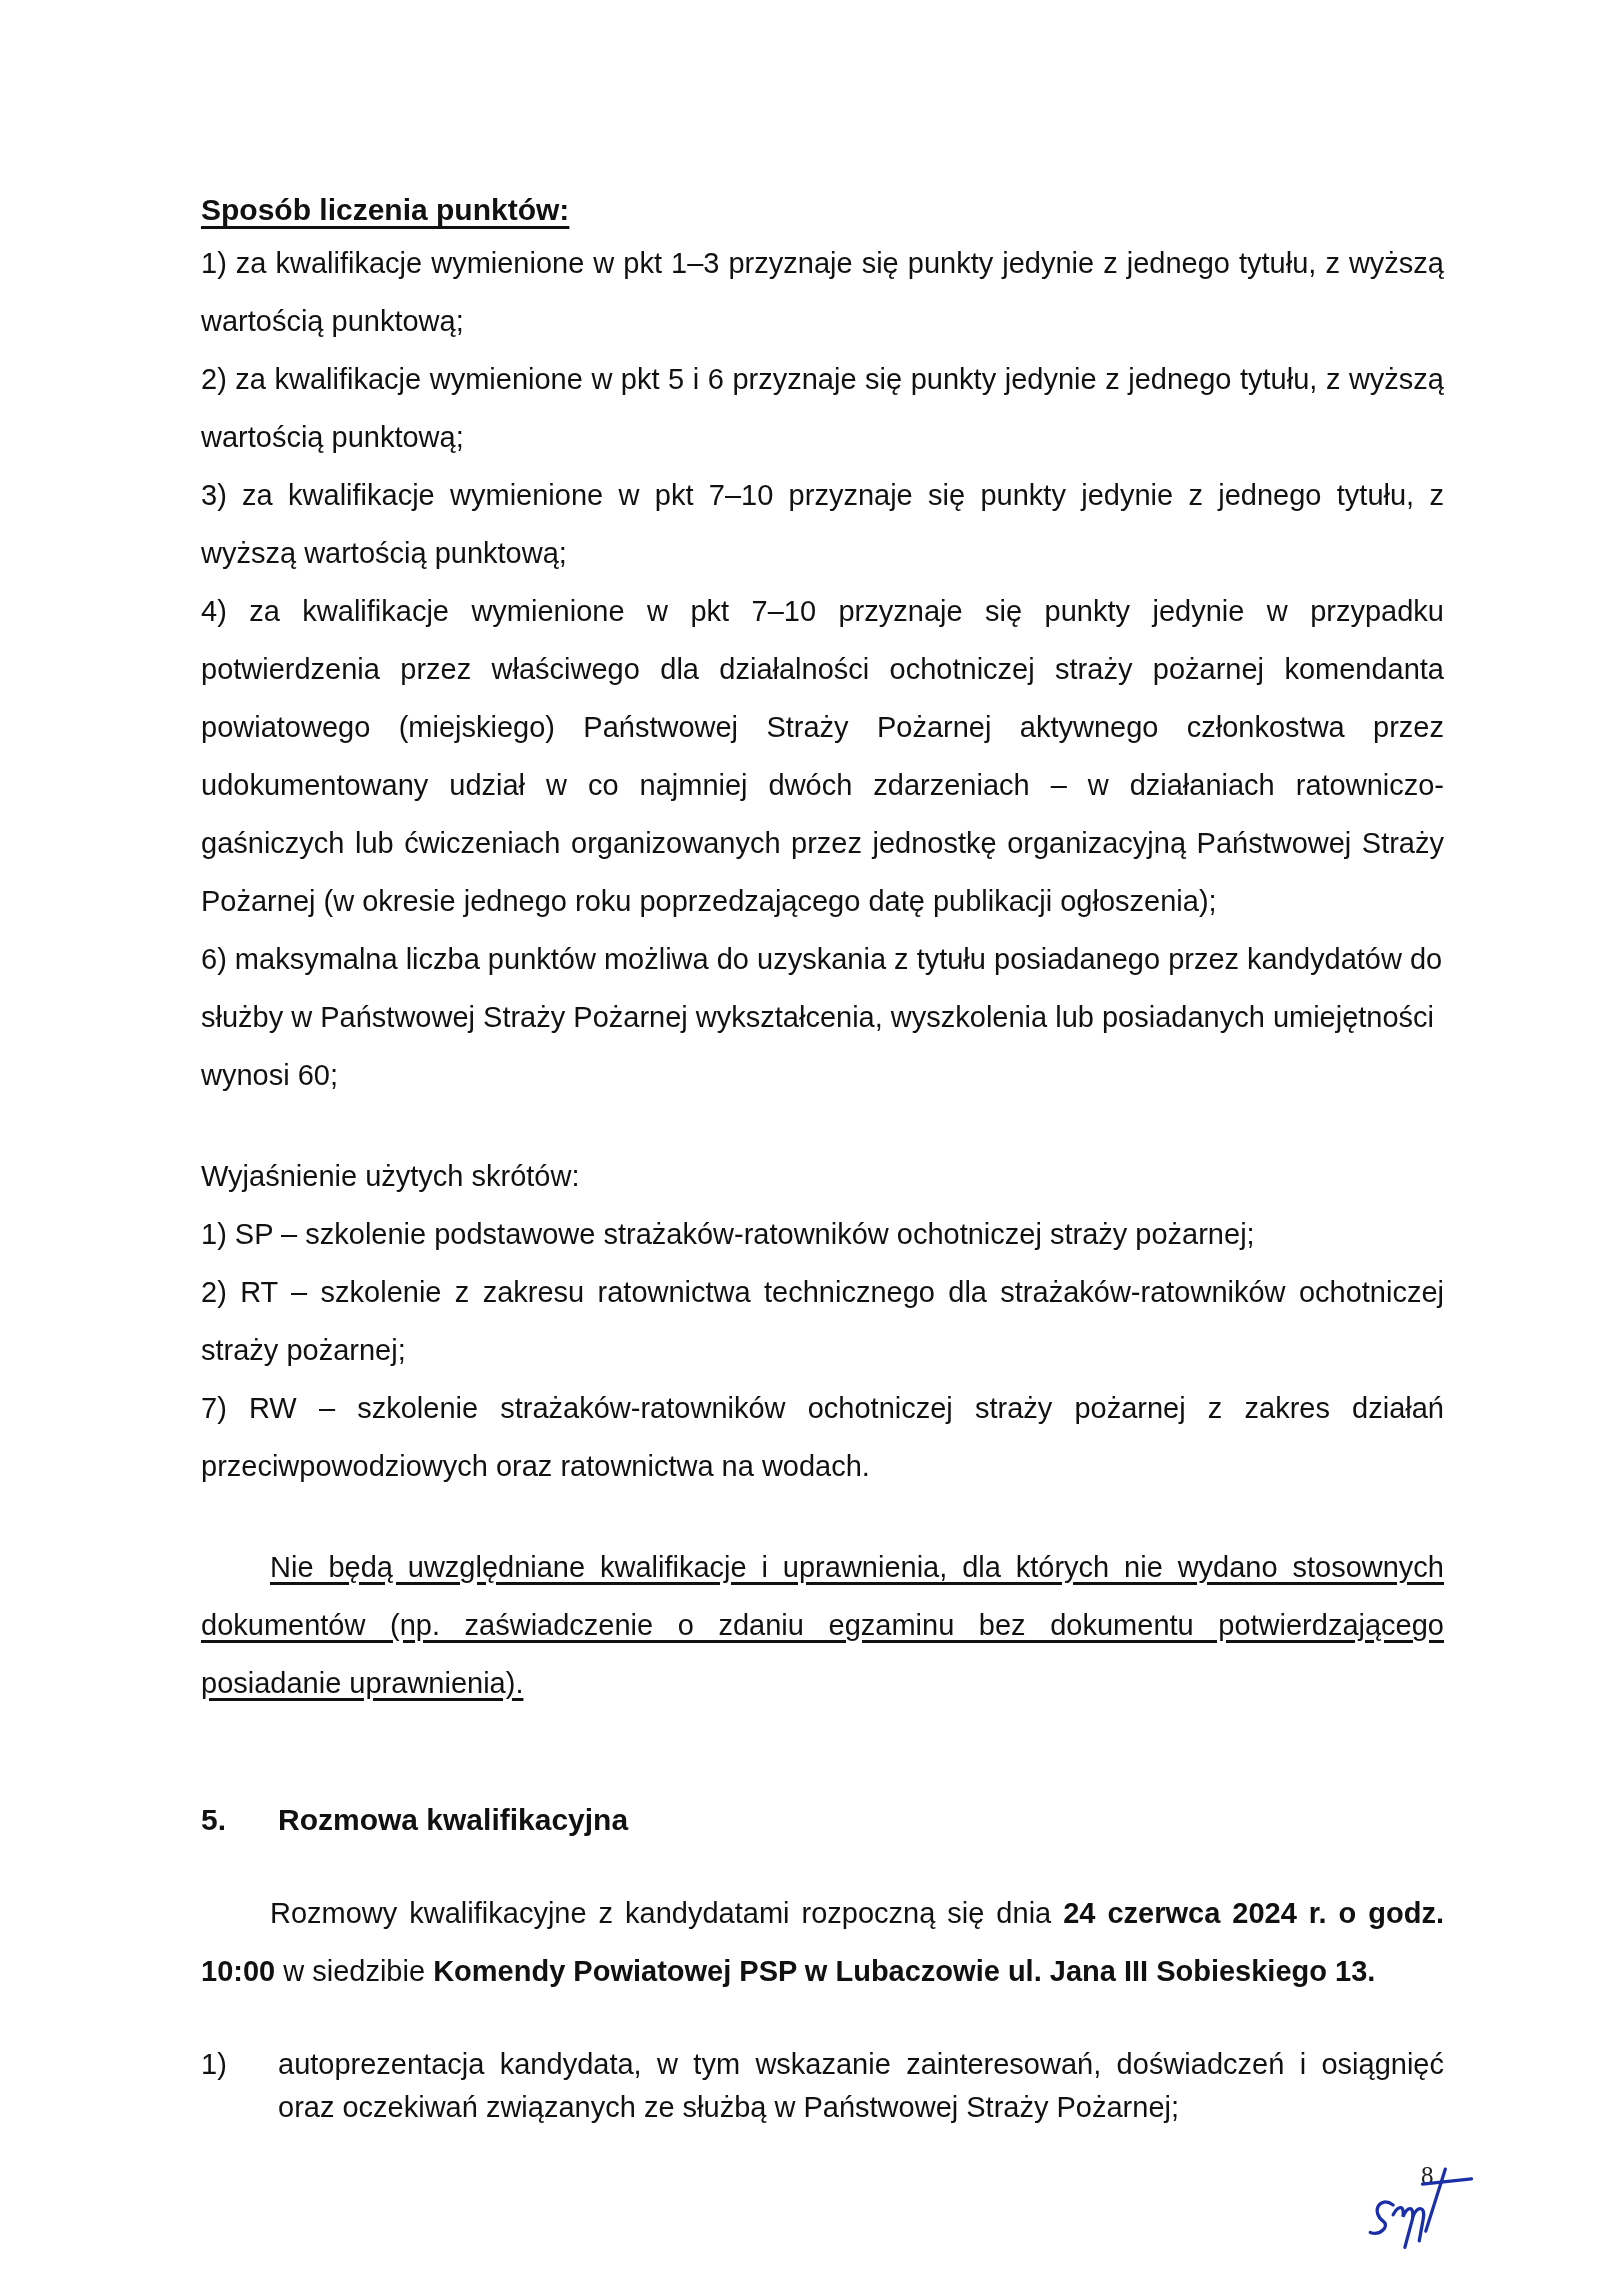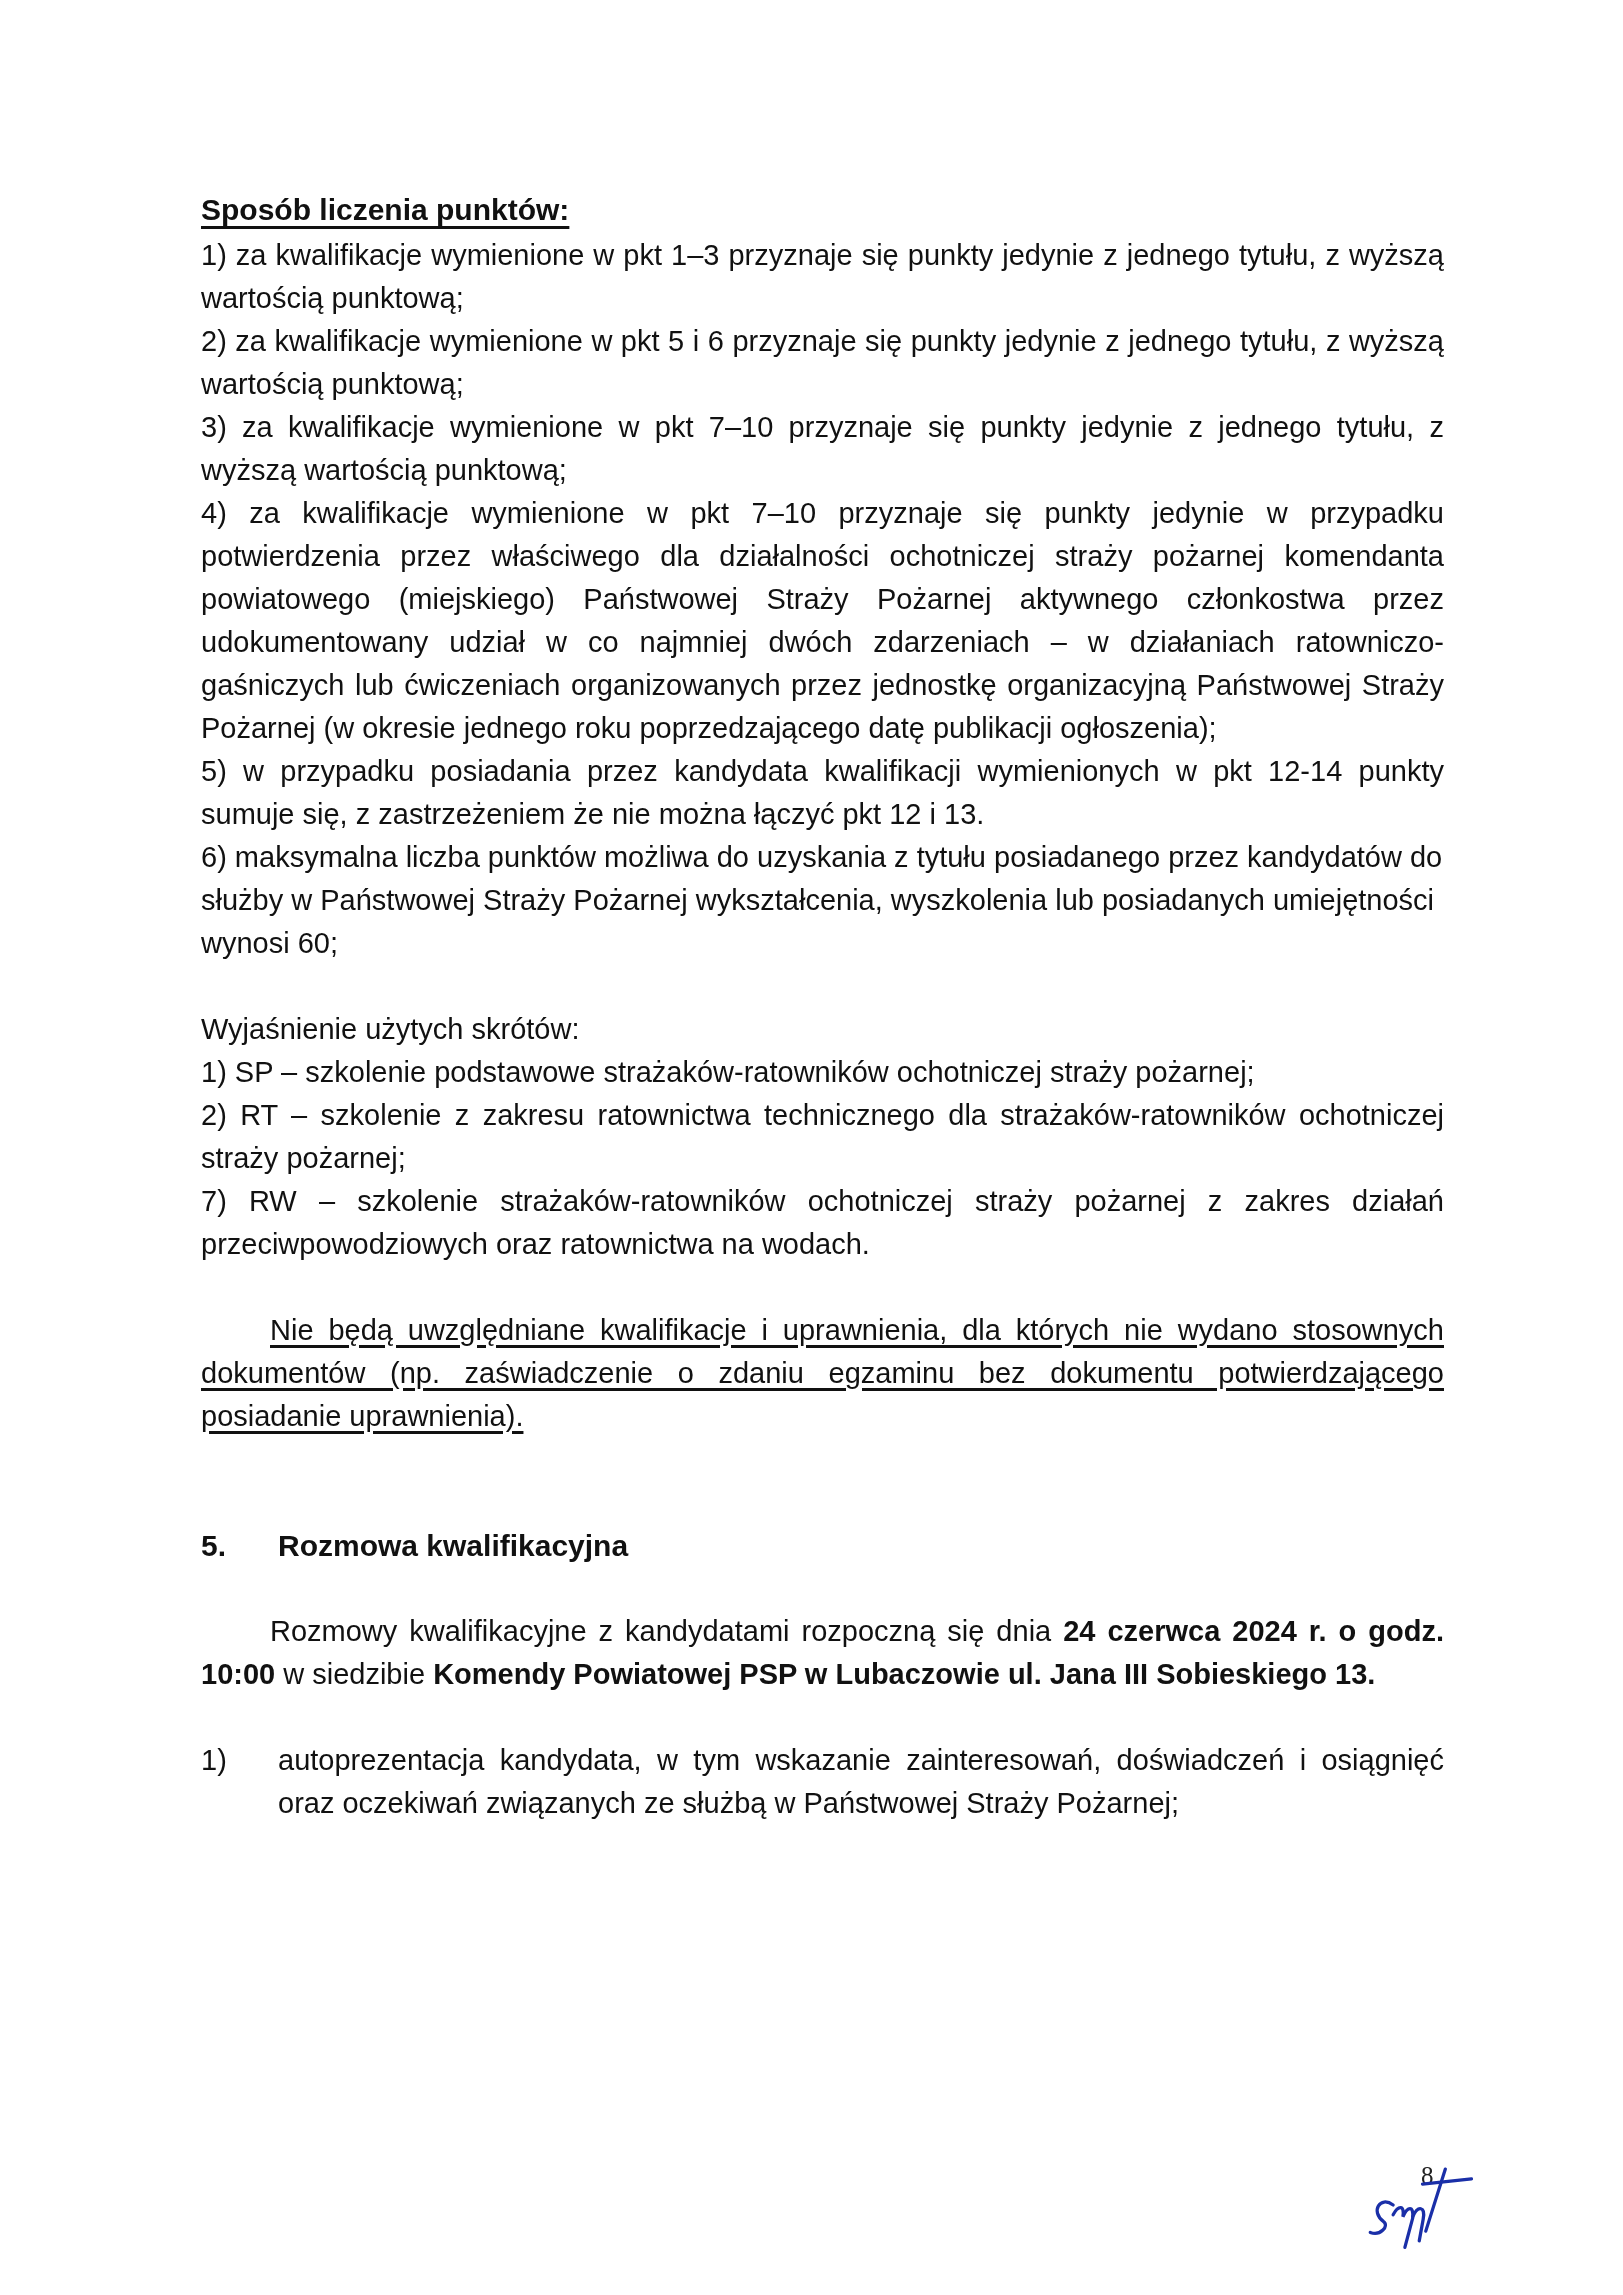--- a/index.html
+++ b/index.html
@@ -1,19 +1,19 @@
 <!DOCTYPE html>
 <html style="font-size:10.5px"><head>
 <meta charset="utf-8">
 <style>
   html, body { margin:0; padding:0; background:#ffffff; }
   body { width:1623px; height:2295px; position:relative; overflow:hidden;
          font-family:"Liberation Sans", sans-serif; color:#111; }
   .page { position:absolute; left:201px; top:188px; width:1243px; }
-  .p { font-size:29px; line-height:43px; text-align:justify; margin:0; }
+  .p { font-size:29px; line-height:58px; text-align:justify; margin:0; }
   .p.last { text-align:left; }
   .u { text-decoration:underline; text-decoration-thickness:2.6px; text-underline-offset:5.2px; }
   .b { font-weight:bold; }
   .indent { text-indent:69px; }
   .heading { font-size:30px; font-weight:bold; text-decoration:underline;
              text-decoration-thickness:3.3px; text-underline-offset:5.9px; margin:0 0 2.6px 0; line-height:43px;}
   .gap { height:43px; }
   .section { display:flex; font-size:30px; font-weight:bold; line-height:43px; }
   .section .num { width:77px; }
   .li { display:flex; font-size:29px; line-height:43px; }
@@ -26,21 +26,20 @@
 <body>
 
 <div class="page">
   <p class="heading">Sposób liczenia punktów:</p>
 
   <div>
     <p class="p">1) za kwalifikacje wymienione w pkt 1–3 przyznaje się punkty jedynie z jednego tytułu, z wyższą wartością punktową;</p>
     <p class="p">2) za kwalifikacje wymienione w pkt 5 i 6 przyznaje się punkty jedynie z jednego tytułu, z wyższą wartością punktową;</p>
     <p class="p">3) za kwalifikacje wymienione w pkt 7–10 przyznaje się punkty jedynie z jednego tytułu, z wyższą wartością punktową;</p>
     <p class="p">4) za kwalifikacje wymienione w pkt 7–10 przyznaje się punkty jedynie w przypadku potwierdzenia przez właściwego dla działalności ochotniczej straży pożarnej komendanta powiatowego (miejskiego) Państwowej Straży Pożarnej aktywnego członkostwa przez udokumentowany udział w co najmniej dwóch zdarzeniach – w działaniach ratowniczo-gaśniczych lub ćwiczeniach organizowanych przez jednostkę organizacyjną Państwowej Straży Pożarnej (w okresie jednego roku poprzedzającego datę publikacji ogłoszenia);</p>
-    <p class="p">5) w przypadku posiadania przez kandydata kwalifikacji wymienionych w pkt 12-14 punkty sumuje się, z zastrzeżeniem że nie można łączyć pkt 12 i 13.</p>
     <p class="p last">6) maksymalna liczba punktów możliwa do uzyskania z tytułu posiadanego przez kandydatów do służby w Państwowej Straży Pożarnej wykształcenia, wyszkolenia lub posiadanych umiejętności wynosi 60;</p>
   </div>
 
   <div class="gap"></div>
 
   <p class="p">Wyjaśnienie użytych skrótów:</p>
   <p class="p">1) SP – szkolenie podstawowe strażaków-ratowników ochotniczej straży pożarnej;</p>
   <p class="p">2) RT – szkolenie z zakresu ratownictwa technicznego dla strażaków-ratowników ochotniczej straży pożarnej;</p>
   <p class="p">7) RW – szkolenie strażaków-ratowników ochotniczej straży pożarnej z zakres działań przeciwpowodziowych oraz ratownictwa na wodach.</p>
 

